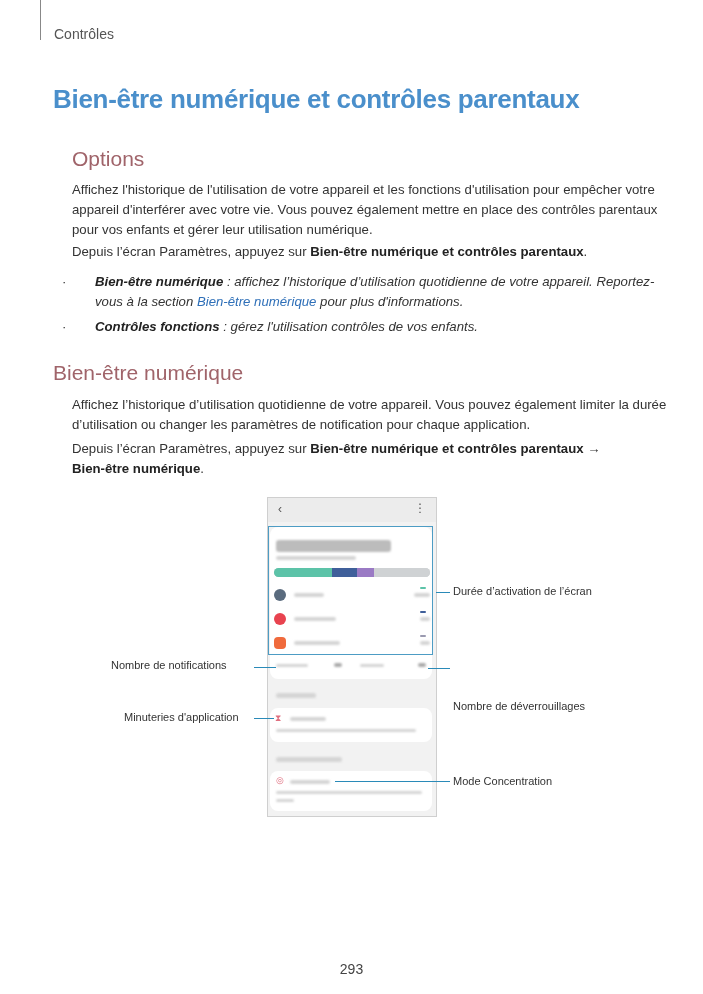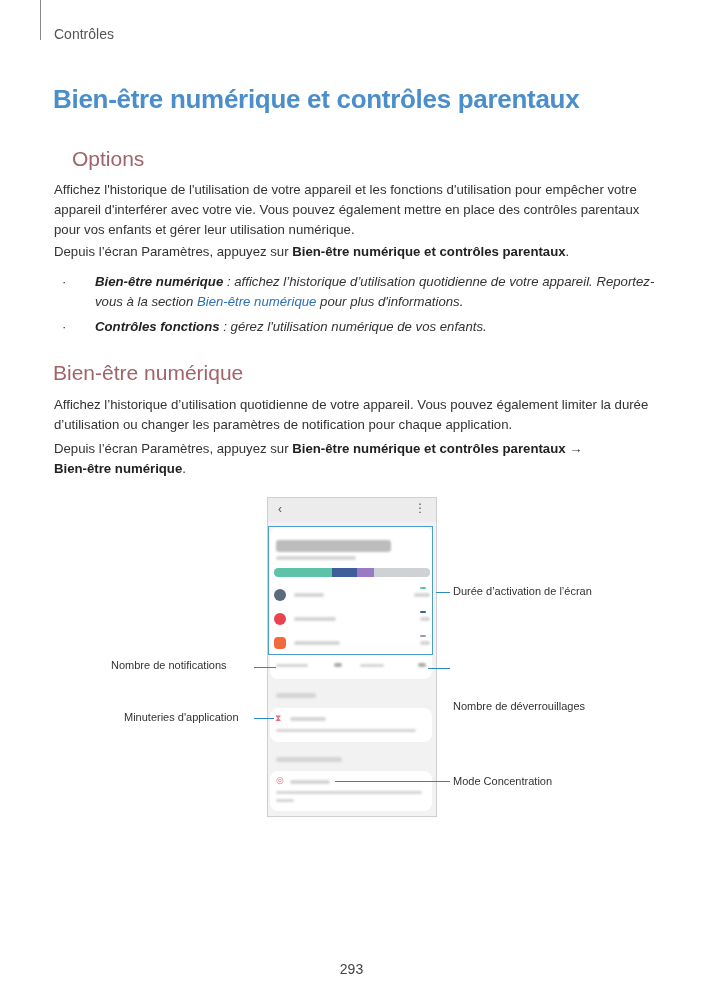--- a/index.html
+++ b/index.html
@@ -2,21 +2,21 @@
 <html><head>
   <meta charset="utf-8">
   <style>
     html, body { margin: 0; padding: 0; background: #ffffff; }
     body { width: 703px; height: 994px; position: relative; overflow: hidden;
            font-family: "Liberation Sans", sans-serif; color: #333; }
     .hdr-rule { position: absolute; left: 40px; top: 0; width: 1px; height: 40px; background: #888; }
     .hdr { position: absolute; left: 54px; top: 26px; font-size: 14px; color: #555; }
     .title { position: absolute; left: 53px; top: 84px; font-size: 26px; font-weight: bold; color: #4a8fcb; letter-spacing: -0.3px; }
     h2 { position: absolute; margin: 0; font-size: 21px; font-weight: normal; color: #a0646a; }
-    .p { position: absolute; left: 54px; width: 600px; font-size: 13.2px; line-height: 20px; color: #333; margin: 0; }
+    .p { position: absolute; left: 72px; width: 600px; font-size: 13.2px; line-height: 20px; color: #333; margin: 0; }
     .bullet { position: absolute; left: 62px; width: 600px; font-size: 13.2px; line-height: 20px; }
     .bullet .dot { position: absolute; left: 0; top: 0; }
     .bullet .txt { position: absolute; left: 33px; width: 580px; font-style: italic; }
     b { font-weight: bold; color: #222; }
     .link { color: #2e6fb8; }
     
     .phone { position: absolute; left: 267px; top: 497px; width: 168px; height: 318px; border: 1px solid #cfcfcf; background: #f2f2f2; }
     .phone .top { height: 24px; background: #ececec; position: relative; }
     .phone .back { position: absolute; left: 10px; top: 4px; font-size: 12px; color: #555; }
     .phone .more { position: absolute; right: 10px; top: 3px; font-size: 12px; color: #555; }
@@ -42,21 +42,21 @@
 <h2 style="left:66px; top:147px;margin-left:6px;">Options</h2>
 <p class="p" style="top:180px;">Affichez l'historique de l'utilisation de votre appareil et les fonctions d'utilisation pour empêcher votre appareil d'interférer avec votre vie. Vous pouvez également mettre en place des contrôles parentaux pour vos enfants et gérer leur utilisation numérique.</p>
 <p class="p" style="top:242px;"><span>Depuis l’écran Paramètres, appuyez sur </span><b>Bien-être numérique et contrôles parentaux</b><span>.</span></p>
 
 <div class="bullet" style="top:272px;">
   <span class="dot">·</span>
   <span class="txt"><b>Bien-être numérique</b><span> : affichez l’historique d’utilisation quotidienne de votre appareil. Reportez-vous à la section </span><span class="link">Bien-être numérique</span><span> pour plus d'informations.</span></span>
 </div>
 <div class="bullet" style="top:317px;">
   <span class="dot">·</span>
-  <span class="txt"><b>Contrôles fonctions</b><span> : gérez l'utilisation numérique de vos enfants.</span></span>
+  <span class="txt"><b>Contrôles fonctions</b><span> : gérez l'utilisation contrôles de vos enfants.</span></span>
 </div>
 
 <h2 style="left:53px; top:361px;">Bien-être numérique</h2>
 <p class="p" style="top:395px;">Affichez l’historique d’utilisation quotidienne de votre appareil. Vous pouvez également limiter la durée d’utilisation ou changer les paramètres de notification pour chaque application.</p>
 <p class="p" style="top:439px; width:540px;"><span>Depuis l’écran Paramètres, appuyez sur </span><b>Bien-être numérique et contrôles parentaux</b><span> →</span><br><b>Bien-être numérique</b><span>.</span></p>
 
 <div class="phone">
   <div class="top">
     <span class="back">‹</span>
     <span class="more">⋮</span>

